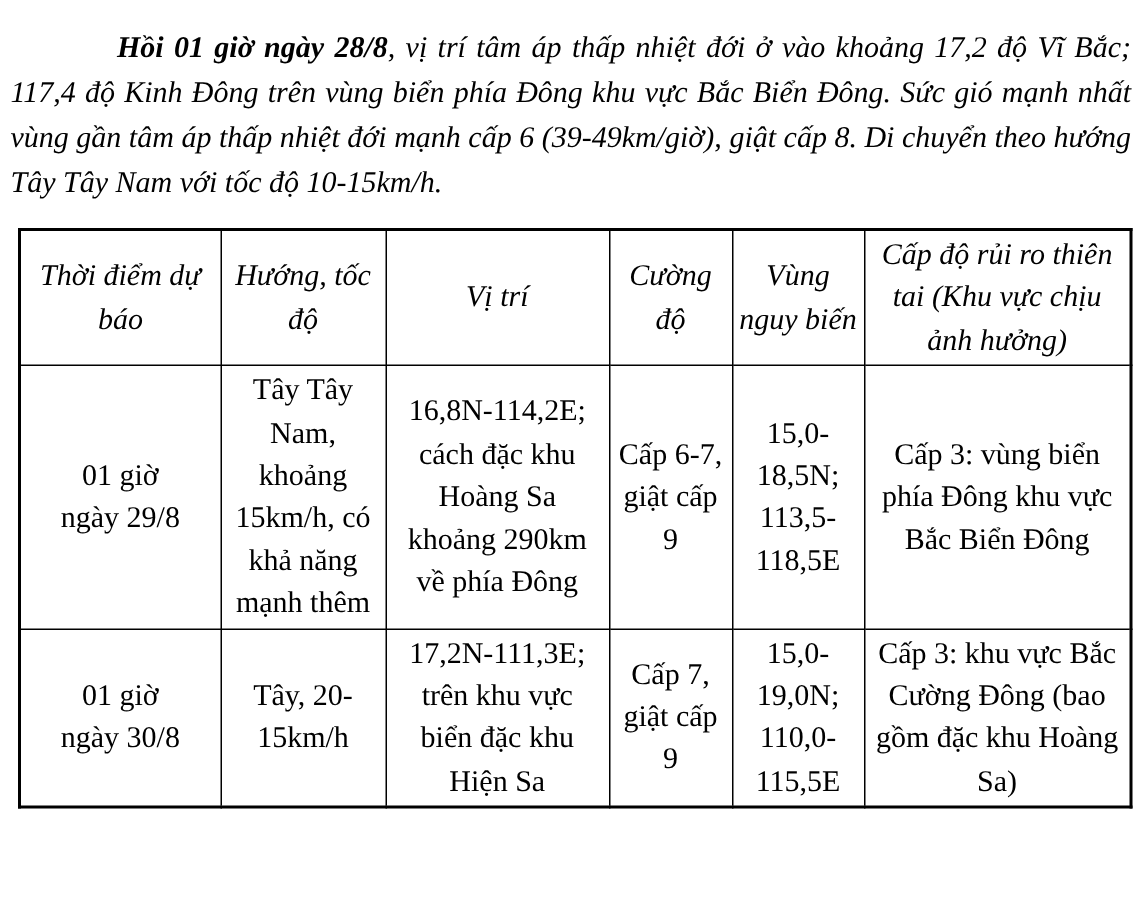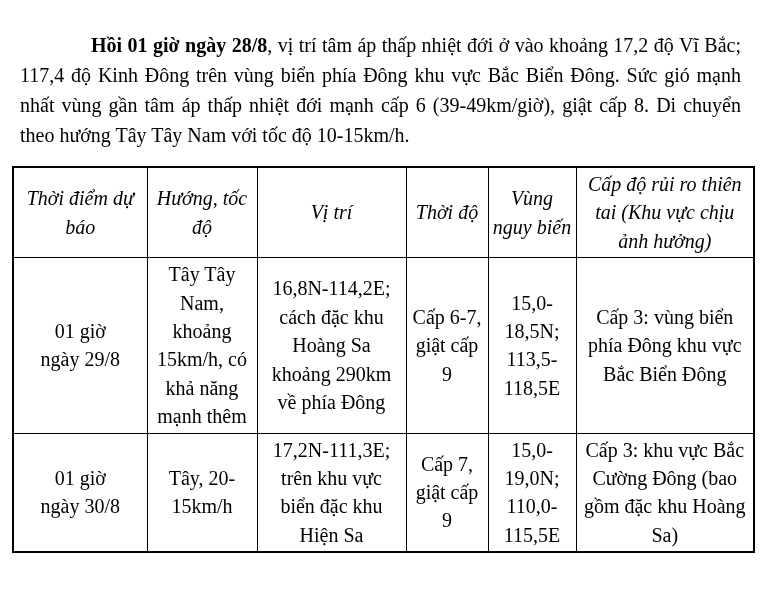--- a/index.html
+++ b/index.html
@@ -18,24 +18,25 @@
   .heading {
     font-weight: bold;
     line-height: 30px;
     text-indent: 71px;
     margin: 0;
   }
   .heading .italic-part {
     font-style: italic;
   }
   .para {
-    margin: 16px;
+    margin: 3px;
     line-height: 30px;
     text-align: justify;
     text-indent: 71px;
+    font-style: italic;
   }
   .para .lead-bold {
     font-weight: bold;
   }
   .heading-2 {
     margin-top: 16px;
   }
   table.forecast {
     border-collapse: collapse;
     table-layout: fixed;
@@ -83,21 +84,21 @@
         <col class="c3">
         <col class="c4">
         <col class="c5">
         <col class="c6">
     </colgroup>
     <tbody>
       <tr class="row-header">
         <th>Thời điểm dự báo</th>
         <th>Hướng, tốc độ</th>
         <th>Vị trí</th>
-        <th>Thời độ</th>
+        <th>Cường độ</th>
         <th>Vùng nguy biến</th>
         <th>Cấp độ rủi ro thiên tai (Khu vực chịu ảnh hưởng)</th>
       </tr>
       <tr class="row-1">
         <td>01 giờ
 ngày 29/8</td>
         <td>Tây Tây Nam, khoảng 15km/h, có khả năng mạnh thêm</td>
         <td>16,8N-114,2E; cách đặc khu Hoàng Sa khoảng 290km về phía Đông</td>
         <td>Cấp 6-7, giật cấp 9</td>
         <td>15,0-18,5N; 113,5-118,5E</td>

